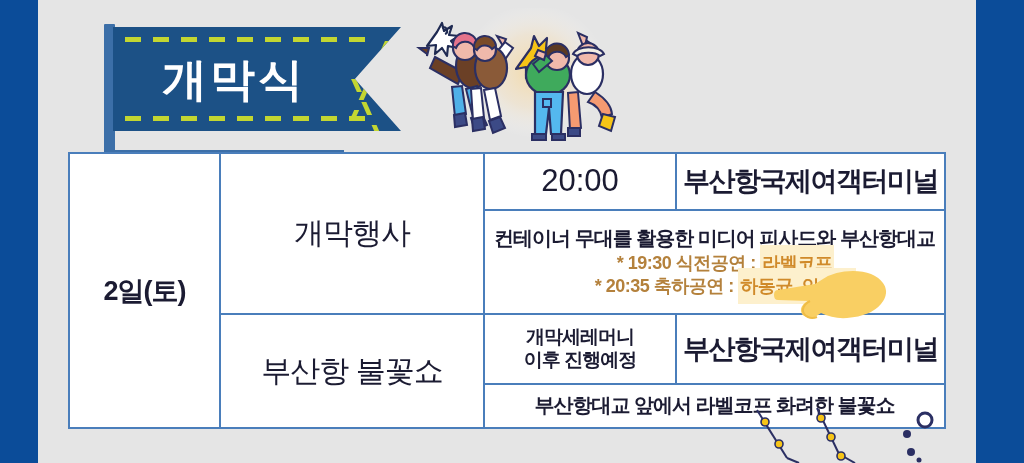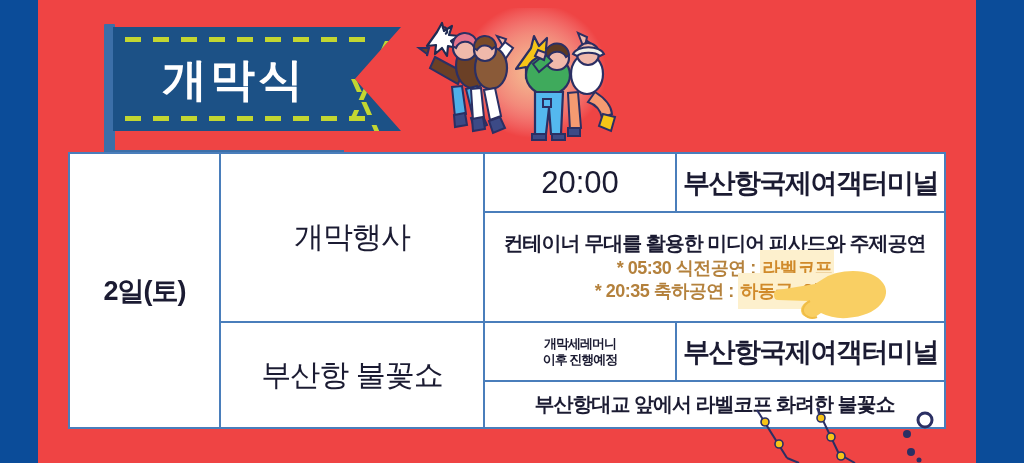--- a/index.html
+++ b/index.html
@@ -9,21 +9,21 @@
     background: #ffffff;
   }
   body {
     font-family: "Liberation Sans", "DejaVu Sans", sans-serif;
   }
 
   #poster {
     position: relative;
     width: 1024px;
     height: 463px;
-    background: #ef4444;
+    background: #e5e5e5;
     overflow: hidden;
   }
 
   
   .side-bar {
     position: absolute;
     top: 0;
     height: 463px;
     width: 38px;
     background: #0b4c99;
@@ -153,21 +153,21 @@
     letter-spacing: -1px;
   }
   .cell-time {
     width: 178px;
     font-size: 31px;
     font-weight: normal;
     color: #20283c;
   }
   .cell-time-small {
     width: 178px;
-    font-size: 13px;
+    font-size: 19px;
     font-weight: bold;
     line-height: 1.2;
     letter-spacing: -1px;
     color: #20283c;
   }
   .cell-place {
     font-size: 27px;
     font-weight: bold;
     letter-spacing: -1.5px;
   }
@@ -314,23 +314,23 @@
   <table class="schedule-table">
     <tbody>
       <tr>
         <td class="cell-date" rowspan="4">2일(토)</td>
         <td class="cell-event" rowspan="2">개막행사</td>
         <td class="cell-time">20:00</td>
         <td class="cell-place">부산항국제여객터미널</td>
       </tr>
       <tr>
         <td class="cell-desc cell-detail" colspan="2">
-          <span class="desc-head">컨테이너 무대를 활용한 미디어 피사드와 주제공연</span>
+          <span class="desc-head">컨테이너 무대를 활용한 미디어 피사드와 부산항대교</span>
           <span class="desc-line">
-            <span>* 05:30 식전공연 : </span><span class="hl">라벨코프</span>
+            <span>* 19:30 식전공연 : </span><span class="hl">라벨코프</span>
           </span>
           <span class="desc-line">
             <span>* 20:35 축하공연 : </span><span class="hl">하동균, 안예은</span>
           </span>
         </td>
       </tr>
       <tr>
         <td class="cell-event" rowspan="2">부산항 불꽃쇼</td>
         <td class="cell-time-small">
           <span>개막세레머니</span><br>

